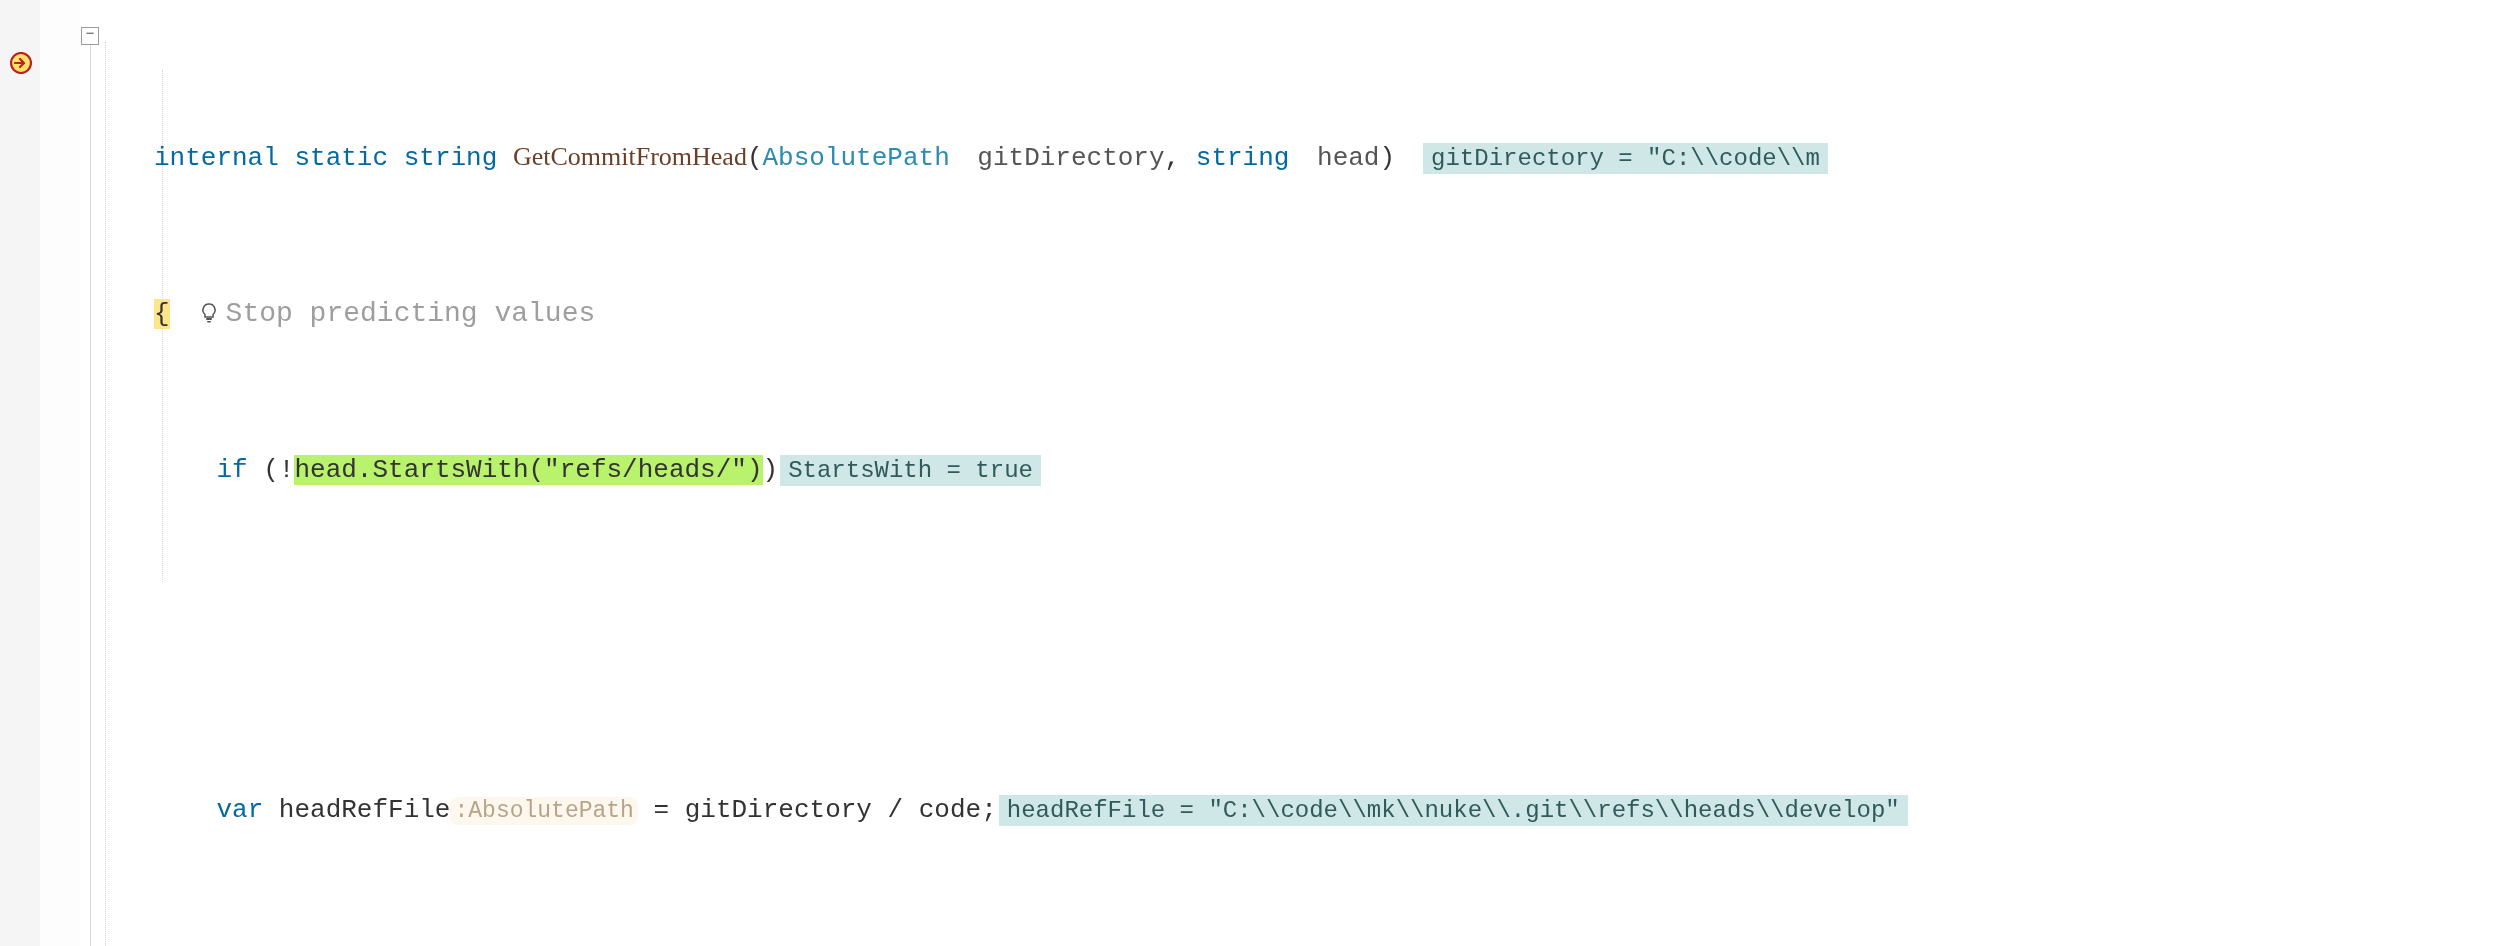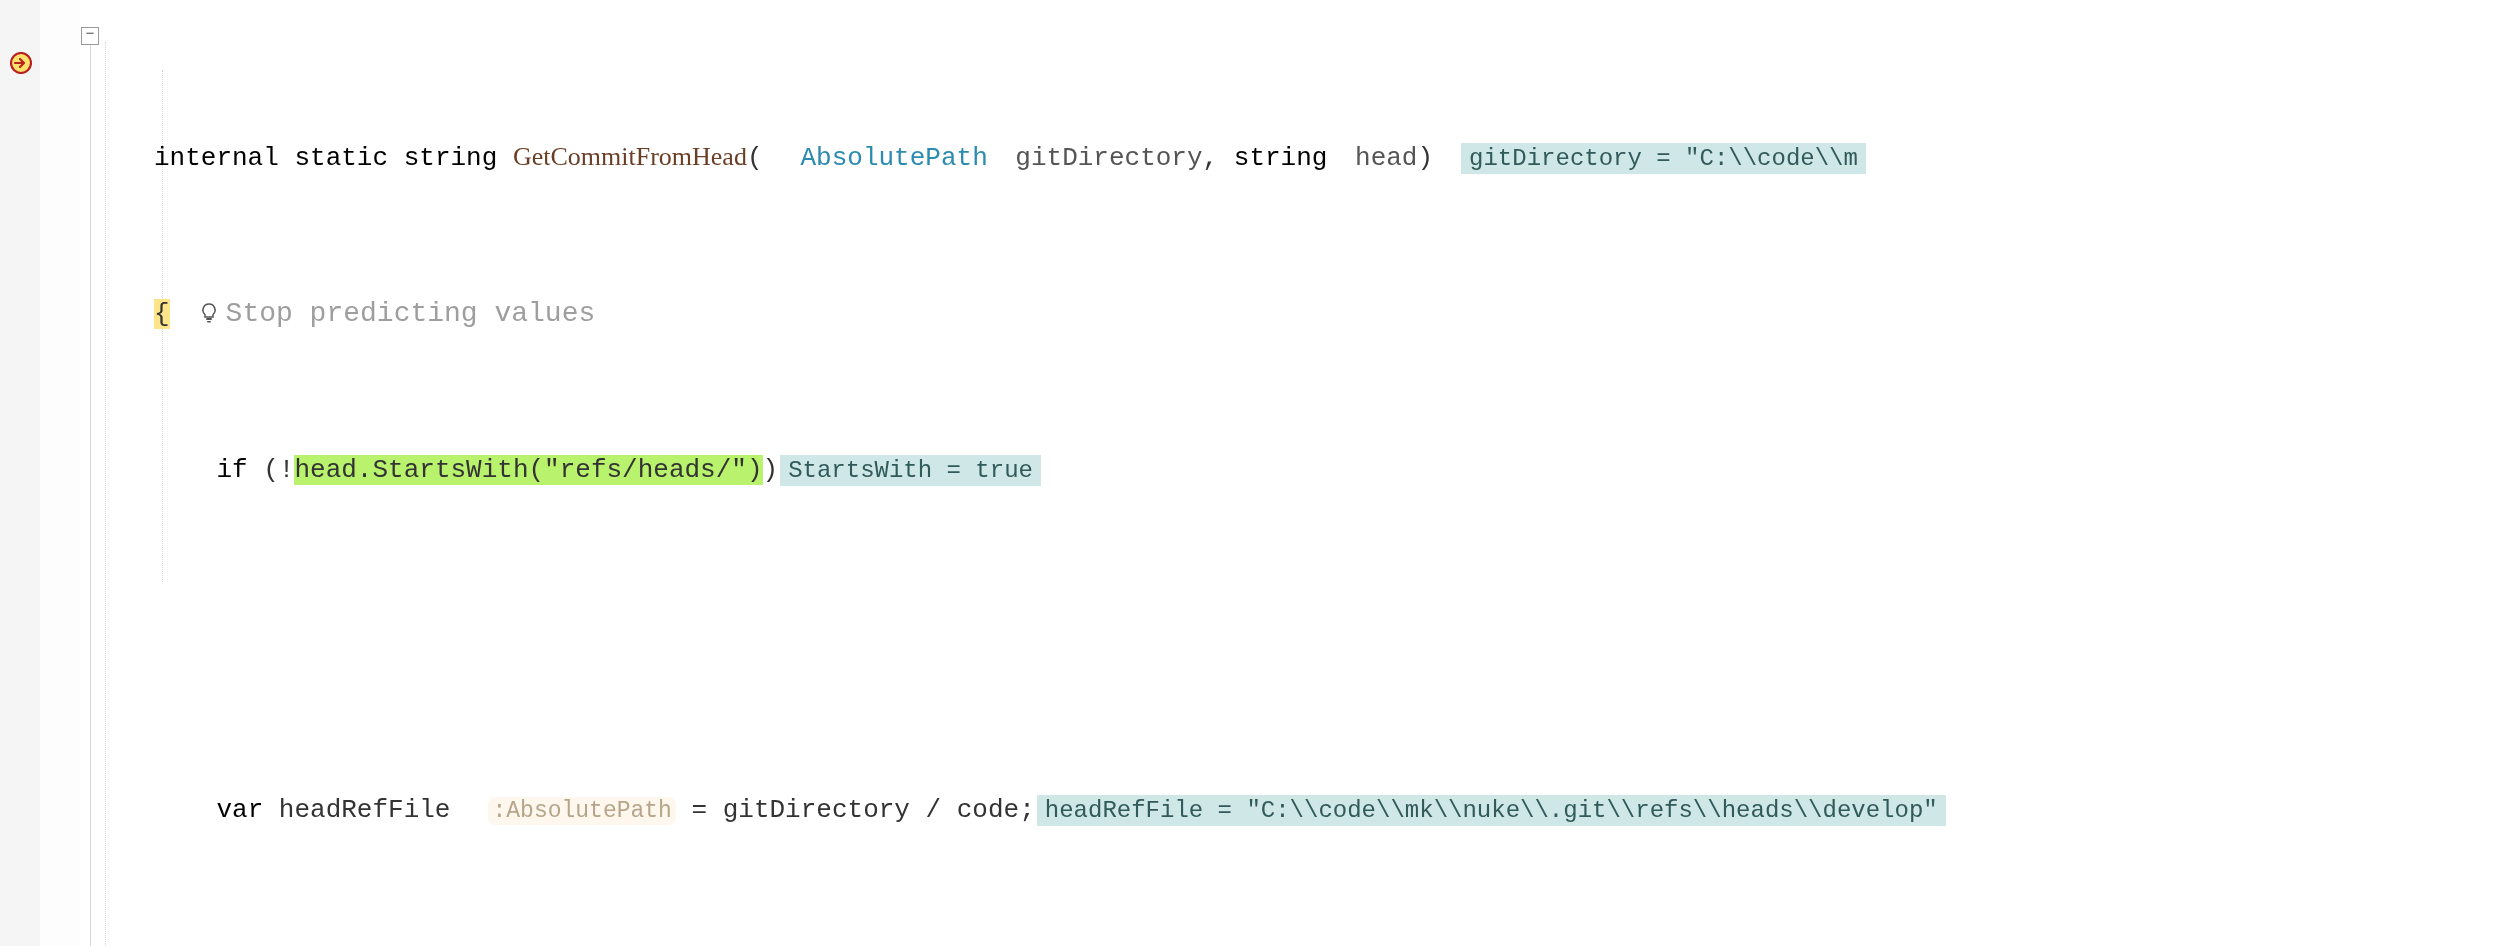--- a/index.html
+++ b/index.html
@@ -54,25 +54,25 @@
     position:absolute; left:10px; top:52px; width:22px; height:22px;
   }
 
   .code {
     position:absolute; left:100px; top:18px; right:0;
     white-space:pre;
   }
   .line { position:relative; padding-left:54px; }
   .blank { height:31px; }
 
-  .kw   { color:#000000;text-align:center; }
-  .typ  { color:#2b8bb0;margin-left:38px; }
+  .kw   { color:#0369a1;text-align:center; }
+  .typ  { color:#2b8bb0; }
   .mth  { color:#6b3e26;font-family:Liberation Serif, serif; }
   .par  { color:#555;margin-left:12px; }
-  .hint { color:#b7a58a; font-size:23px; background:#fdf7ee; padding:1px 4px; border-radius:8px;margin-left:38px;}
+  .hint { color:#b7a58a; font-size:23px; background:#fdf7ee; padding:1px 4px; border-radius:8px;}
   .hilite { background:#b9f26c; padding:0; }
   .ybrace { color:#333; background:#ffe58a; }
   .valbox {
     background:#cfe7e7;
     color:#315a5a;
     padding:2px 8px;
     font-size:24px;
     margin-left:2px;
     border:0;
   }

